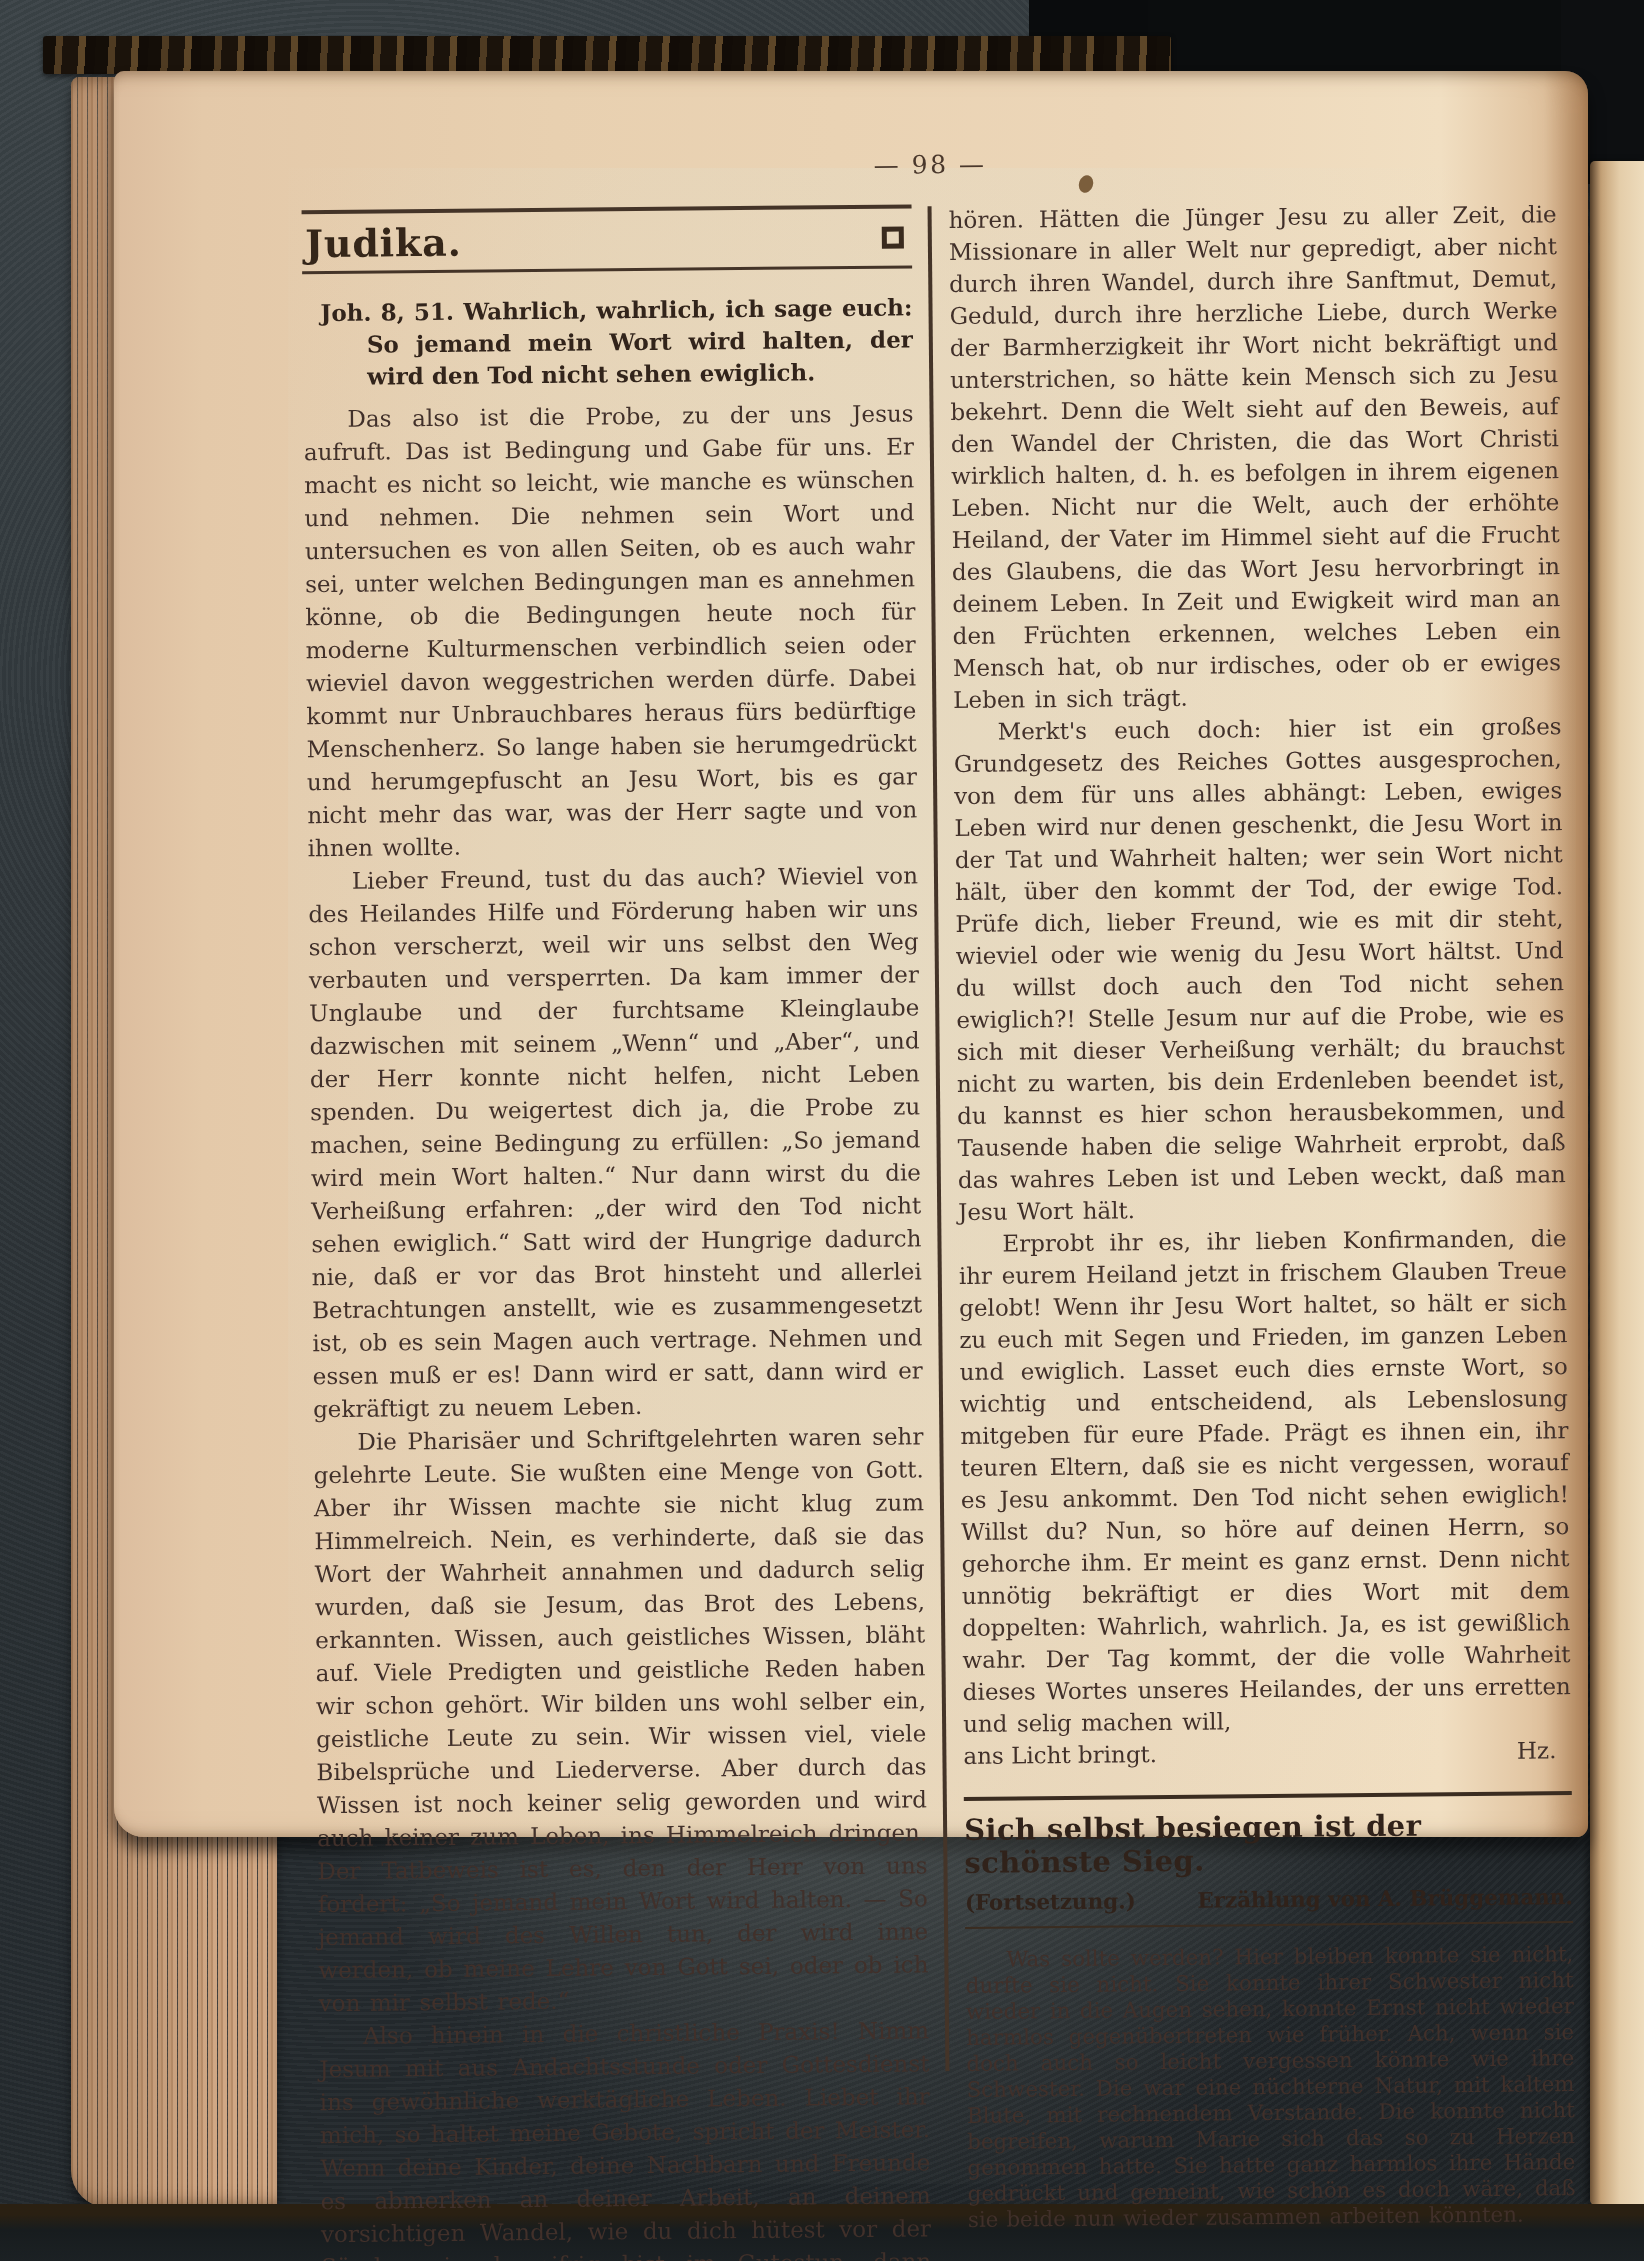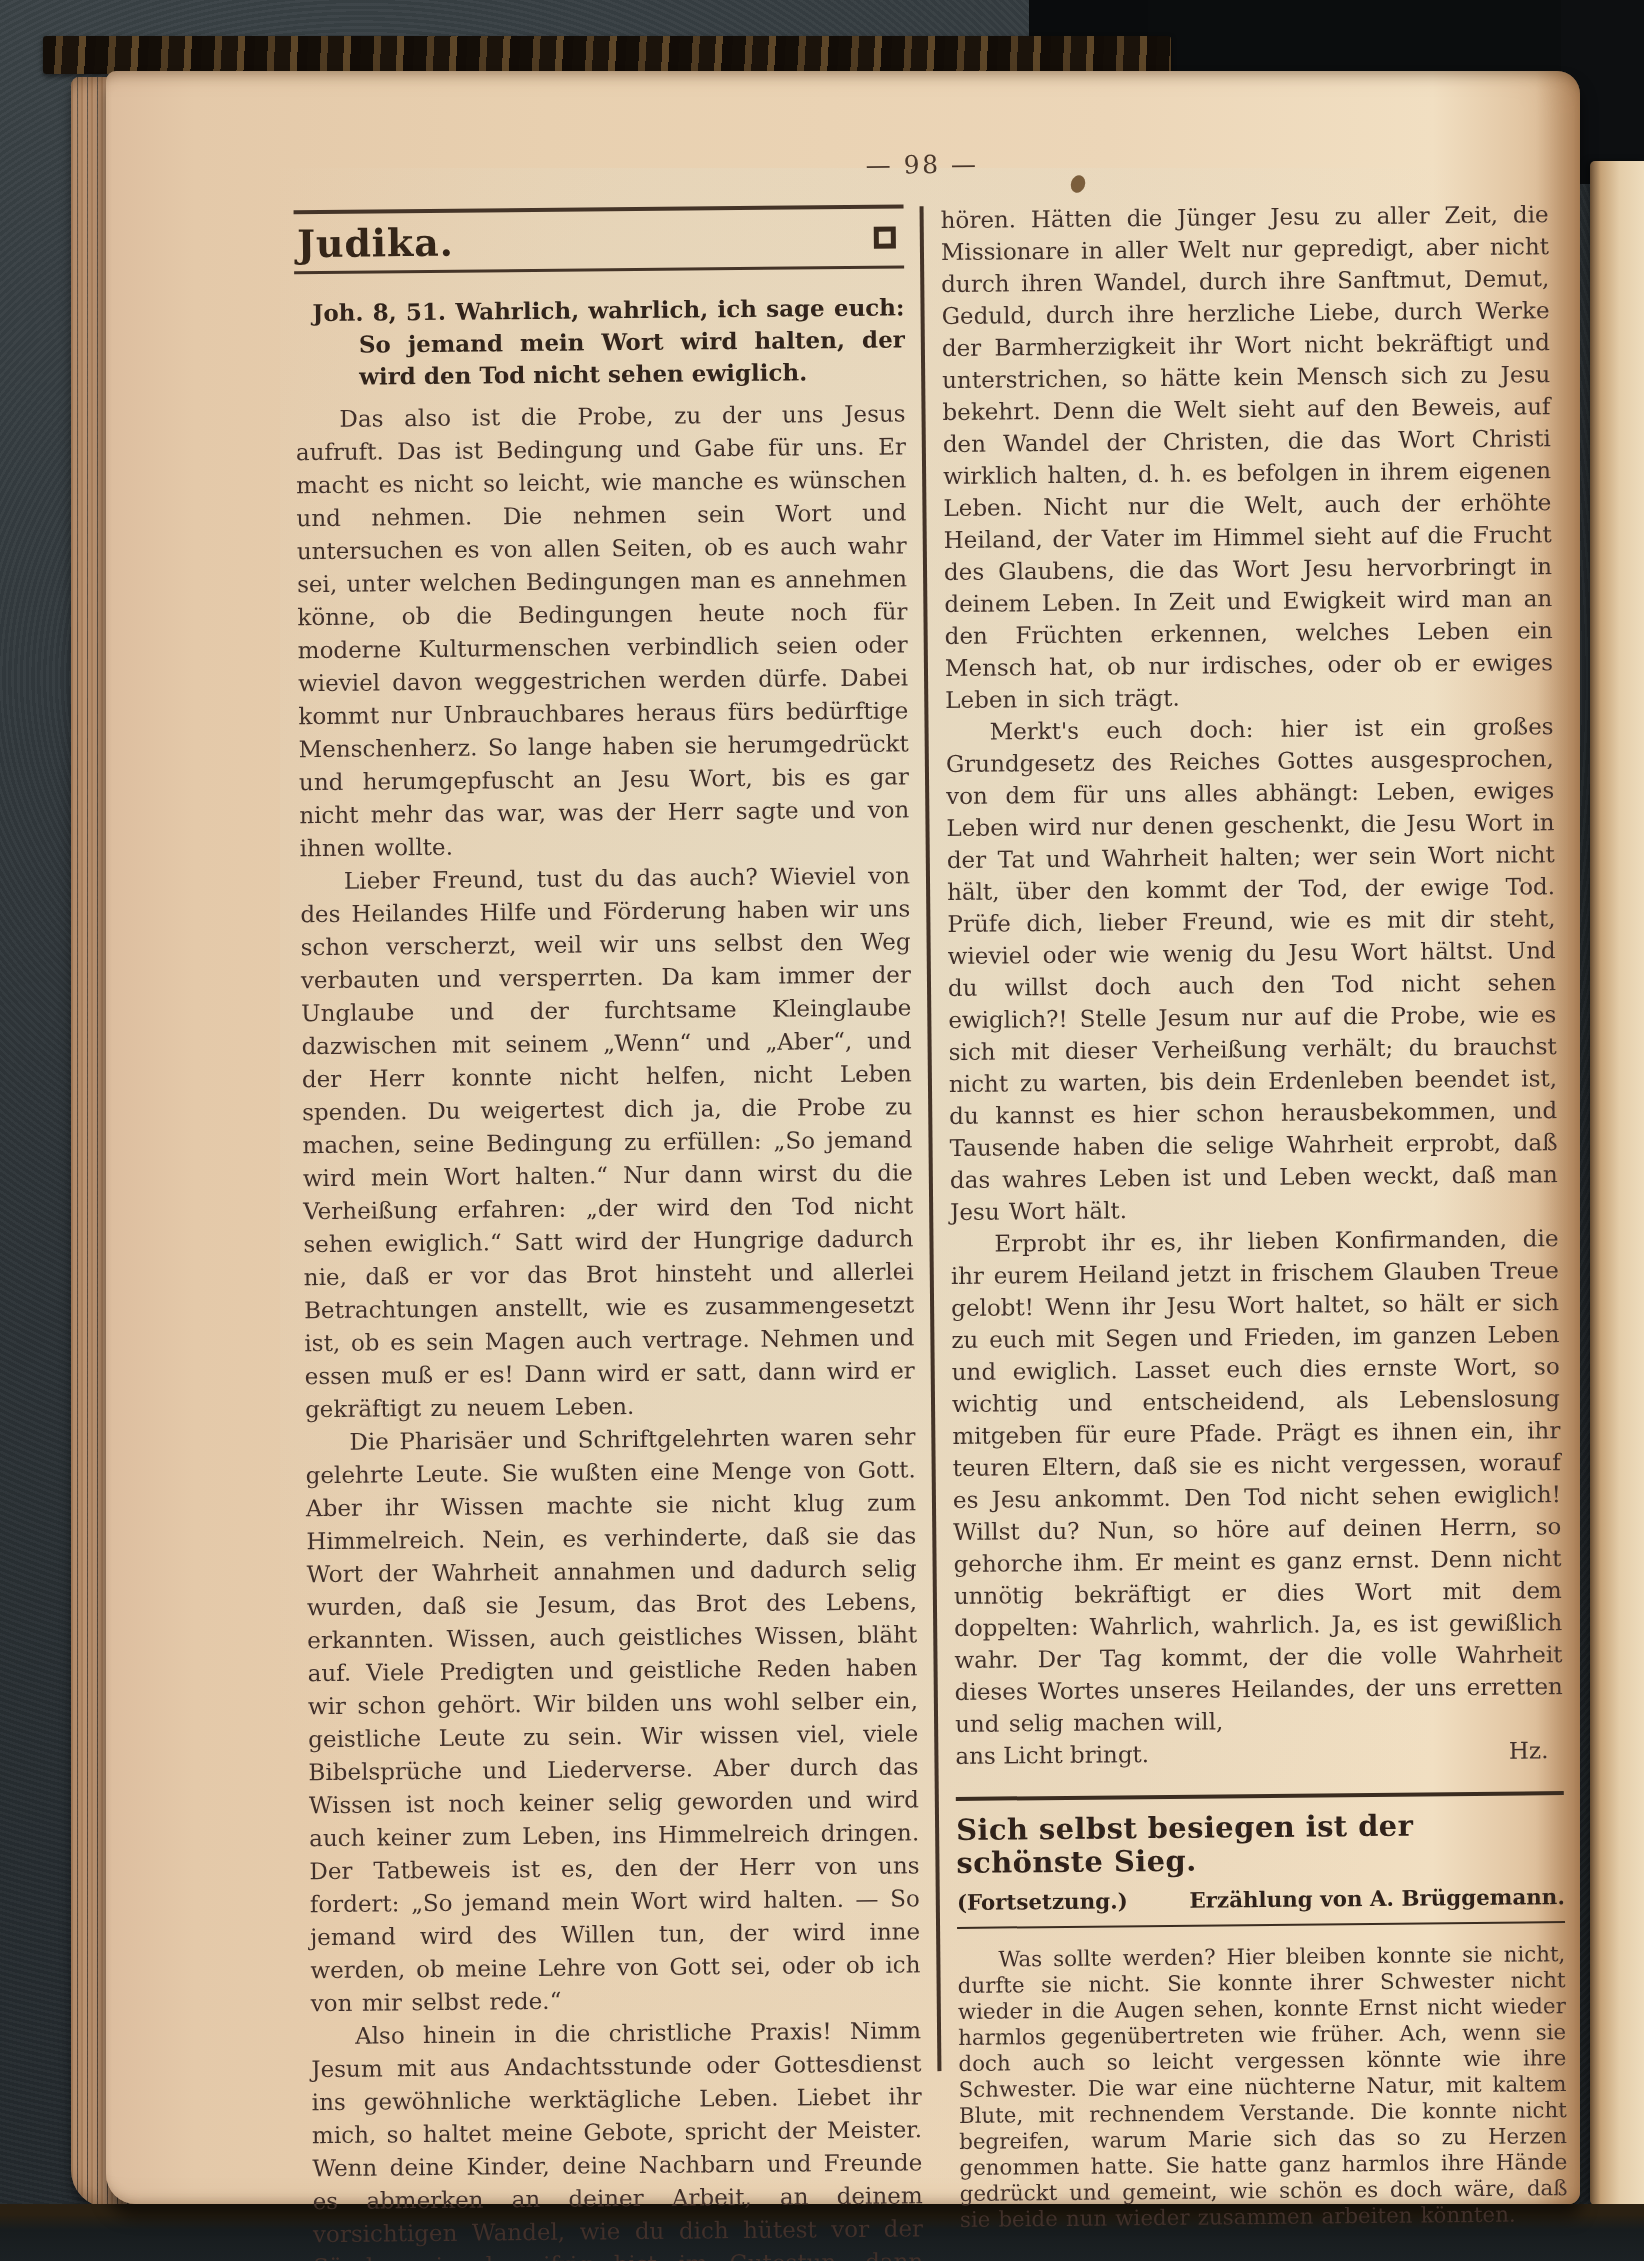--- a/index.html
+++ b/index.html
@@ -19,21 +19,21 @@
          border-radius:8.2px 0 0 38px;
          background:repeating-linear-gradient(90deg,#b78d69 0 2.5px,#d0a784 2.5px 5.8px,#c2977330 5.8px 6.6px,#c79d79 6.6px 10px);
          box-shadow:inset 0 13px 15px -10px rgba(60,38,20,.55),inset 0 -15px 16.4px -10px rgba(60,38,20,.5),0 8.2px 11.5px rgba(0,0,0,.45);}
   .page-stack-tint{position:absolute;inset:0;border-radius:8.2px 0 0 38px;
          background:linear-gradient(to right,rgba(125,90,60,.30),rgba(125,90,60,0) 70%);}
   .adjacent-page{position:absolute;left:1590px;top:161px;width:54px;height:2044px;
          background:linear-gradient(to right,#6e5236 0,#c5a277 20%,#e4cda9 55%,#eedcbd 100%);
          border-radius:5px 0 0 5px;box-shadow:-3.3px 0 6.6px rgba(0,0,0,.4);}
   .bottom-strip{position:absolute;left:0;top:2204px;width:1645px;height:58px;
          background:linear-gradient(#2a2012 0 18%,#171c1e 45%,#1c2124 100%);}
-  .page{position:absolute;left:106px;top:71px;width:1474px;height:2133px;
+  .page{position:absolute;left:114px;top:71px;width:1474px;height:1766px;
          border-radius:10px 23px 11.5px 30px;
          background:linear-gradient(to right,#dcbd9e 0%,#e4c9a9 6%,#e8d0b0 30%,#ecd6b8 68%,#f1dfc2 90%,#e0c29e 97%,#bd9166 100%);
          box-shadow:0 13px 16.4px rgba(0,0,0,.55),
                     inset 0 11.5px 13px -8.2px rgba(85,55,28,.45),
                     inset -30px 0 38px -16.4px rgba(128,88,52,.38),
                     inset 0 -10px 11.5px -8.2px rgba(85,55,28,.35);}
   .scan-band{position:absolute;left:174px;top:97px;width:1288px;height:2016px;
          background:radial-gradient(ellipse at 45% 38%,rgba(222,229,215,.36) 0%,rgba(222,229,215,.18) 48%,rgba(222,229,215,0) 74%);}
   .ink-spot{position:absolute;left:965px;top:104px;width:14px;height:18px;border-radius:50%;
          background:#6b4c2a;opacity:.88;transform:rotate(18deg);}

